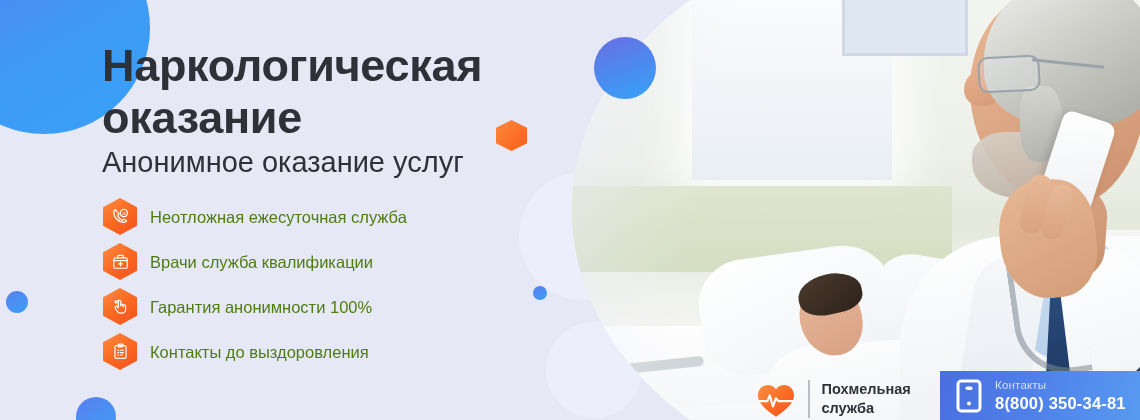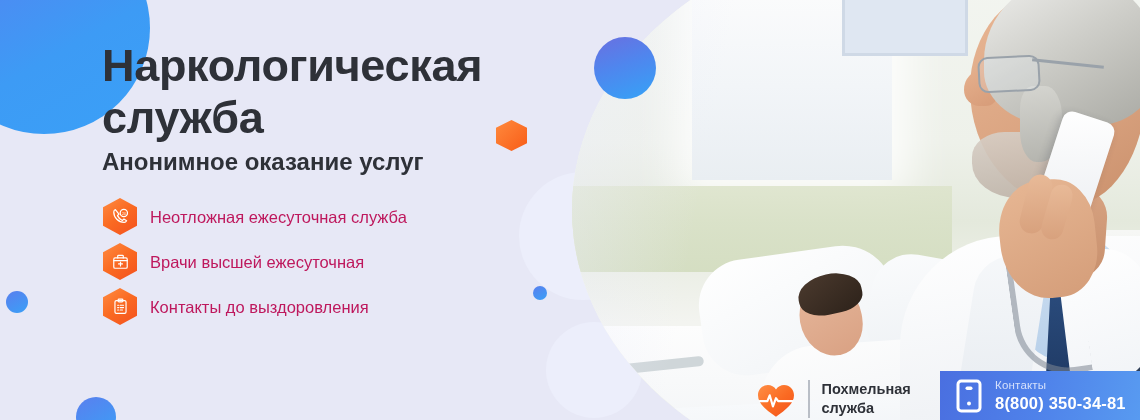--- a/index.html
+++ b/index.html
@@ -376,23 +376,23 @@
     line-height: 52px;
     font-weight: bold;
     letter-spacing: -0.3px;
     color: #2e3138;
   }
   .subhead {
     position: absolute;
     left: 0;
     top: 146px;
     margin: 0;
-    font-size: 24px;
+    font-size: 29px;
     line-height: 32px;
-    font-weight: bold;
+    font-weight: normal;
     color: #2e3138;
   }
 
   .features {
     position: absolute;
     left: 1px;
     top: 194px;
     margin: 0;
     padding: 0;
     list-style: none;
@@ -412,21 +412,21 @@
     display: flex;
     align-items: center;
     justify-content: center;
     background: linear-gradient(140deg, #ff8c42 0%, #fa6a22 48%, #f4511e 100%);
     clip-path: polygon(50% 0%, 100% 25%, 100% 75%, 50% 100%, 0% 75%, 0% 25%);
   }
   .feature-icon svg { display: block; }
   .feature-label {
     font-size: 16.5px;
     line-height: 20px;
-    color: #be185d;
+    color: #4d7c0f;
     white-space: nowrap;
   }
 
   
   .logo {
     position: absolute;
     left: 756px;
     top: 374px;
     display: flex;
     align-items: flex-end;
@@ -546,21 +546,21 @@
           <div class="doc-finger doc-f2"></div>
         </div>
         <div class="photo-sheen"></div>
       </div>
     </div>
   </div>
 
   <div class="deco deco-circle-blue-mid"></div>
 
   <div class="content">
-    <h1 class="headline">Наркологическая служба</h1>
+    <h1 class="headline">Наркологическая оказание</h1>
     <p class="subhead">Анонимное оказание услуг</p>
 
     <ul class="features">
       <li class="feature">
         <span class="feature-icon">
           <svg width="19" height="19" viewBox="0 0 24 24" fill="none" stroke="#ffffff" stroke-width="1.6" stroke-linecap="round" stroke-linejoin="round">
             <path d="M5.5 3.2c-1.2.6-2 1.8-2 3.1 0 7.2 5.9 13.1 13.1 13.1 1.3 0 2.5-.8 3.1-2l-3.4-2.2-2 1.8c-2.6-1.2-4.9-3.5-6.1-6.1l1.8-2L5.5 3.2z"></path>
             <circle cx="16.2" cy="7.6" r="4.6"></circle>
             <text x="16.2" y="9.5" font-size="4.4" fill="#ffffff" stroke="none" text-anchor="middle" font-family="Liberation Sans, sans-serif">24</text>
           </svg>
@@ -569,21 +569,33 @@
       </li>
       <li class="feature">
         <span class="feature-icon">
           <svg width="19" height="19" viewBox="0 0 24 24" fill="none" stroke="#ffffff" stroke-width="1.5" stroke-linecap="round" stroke-linejoin="round">
             <rect x="3.5" y="7.5" width="17" height="13" rx="1.6"></rect>
             <path d="M8.5 7.5V5.2c0-.5.4-.9.9-.9h5.2c.5 0 .9.4.9.9v2.3"></path>
             <path d="M3.5 10.8h17"></path>
             <path d="M12 12.6v5M9.5 15.1h5"></path>
           </svg>
         </span>
-        <span class="feature-label">Врачи высшей ежесуточная</span>
+        <span class="feature-label">Врачи служба квалификации</span>
+      </li>
+      <li class="feature">
+        <span class="feature-icon">
+          <svg width="19" height="19" viewBox="0 0 24 24" fill="none" stroke="#ffffff" stroke-width="1.5" stroke-linecap="round" stroke-linejoin="round">
+            <path d="M9.2 12.6V5.8a1.6 1.6 0 0 1 3.2 0v5.4"></path>
+            <path d="M12.4 10.6a1.5 1.5 0 0 1 3 0v2"></path>
+            <path d="M15.4 11.4a1.5 1.5 0 0 1 3 0v4.3c0 2.6-2.1 4.7-4.7 4.7h-1.6c-2.2 0-3.6-1.1-4.6-2.8l-2.1-3.6a1.5 1.5 0 0 1 2.3-1.9l1.5 1.5"></path>
+            <path d="M5.6 7.2a6.2 6.2 0 0 1 3.8-3.1"></path>
+            <path d="M5.2 4.6l.4 2.8 2.7-.7"></path>
+          </svg>
+        </span>
+        <span class="feature-label">Гарантия анонимности 100%</span>
       </li>
       <li class="feature">
         <span class="feature-icon">
           <svg width="19" height="19" viewBox="0 0 24 24" fill="none" stroke="#ffffff" stroke-width="1.5" stroke-linecap="round" stroke-linejoin="round">
             <rect x="5" y="4.6" width="14" height="16.2" rx="1.8"></rect>
             <rect x="9" y="2.6" width="6" height="3.6" rx="1.1"></rect>
             <path d="M8.4 10.4h1.2M8.4 13.4h1.2M8.4 16.4h1.2"></path>
             <path d="M11.6 10.4h4.2M11.6 13.4h4.2M11.6 16.4h3"></path>
           </svg>
         </span>

